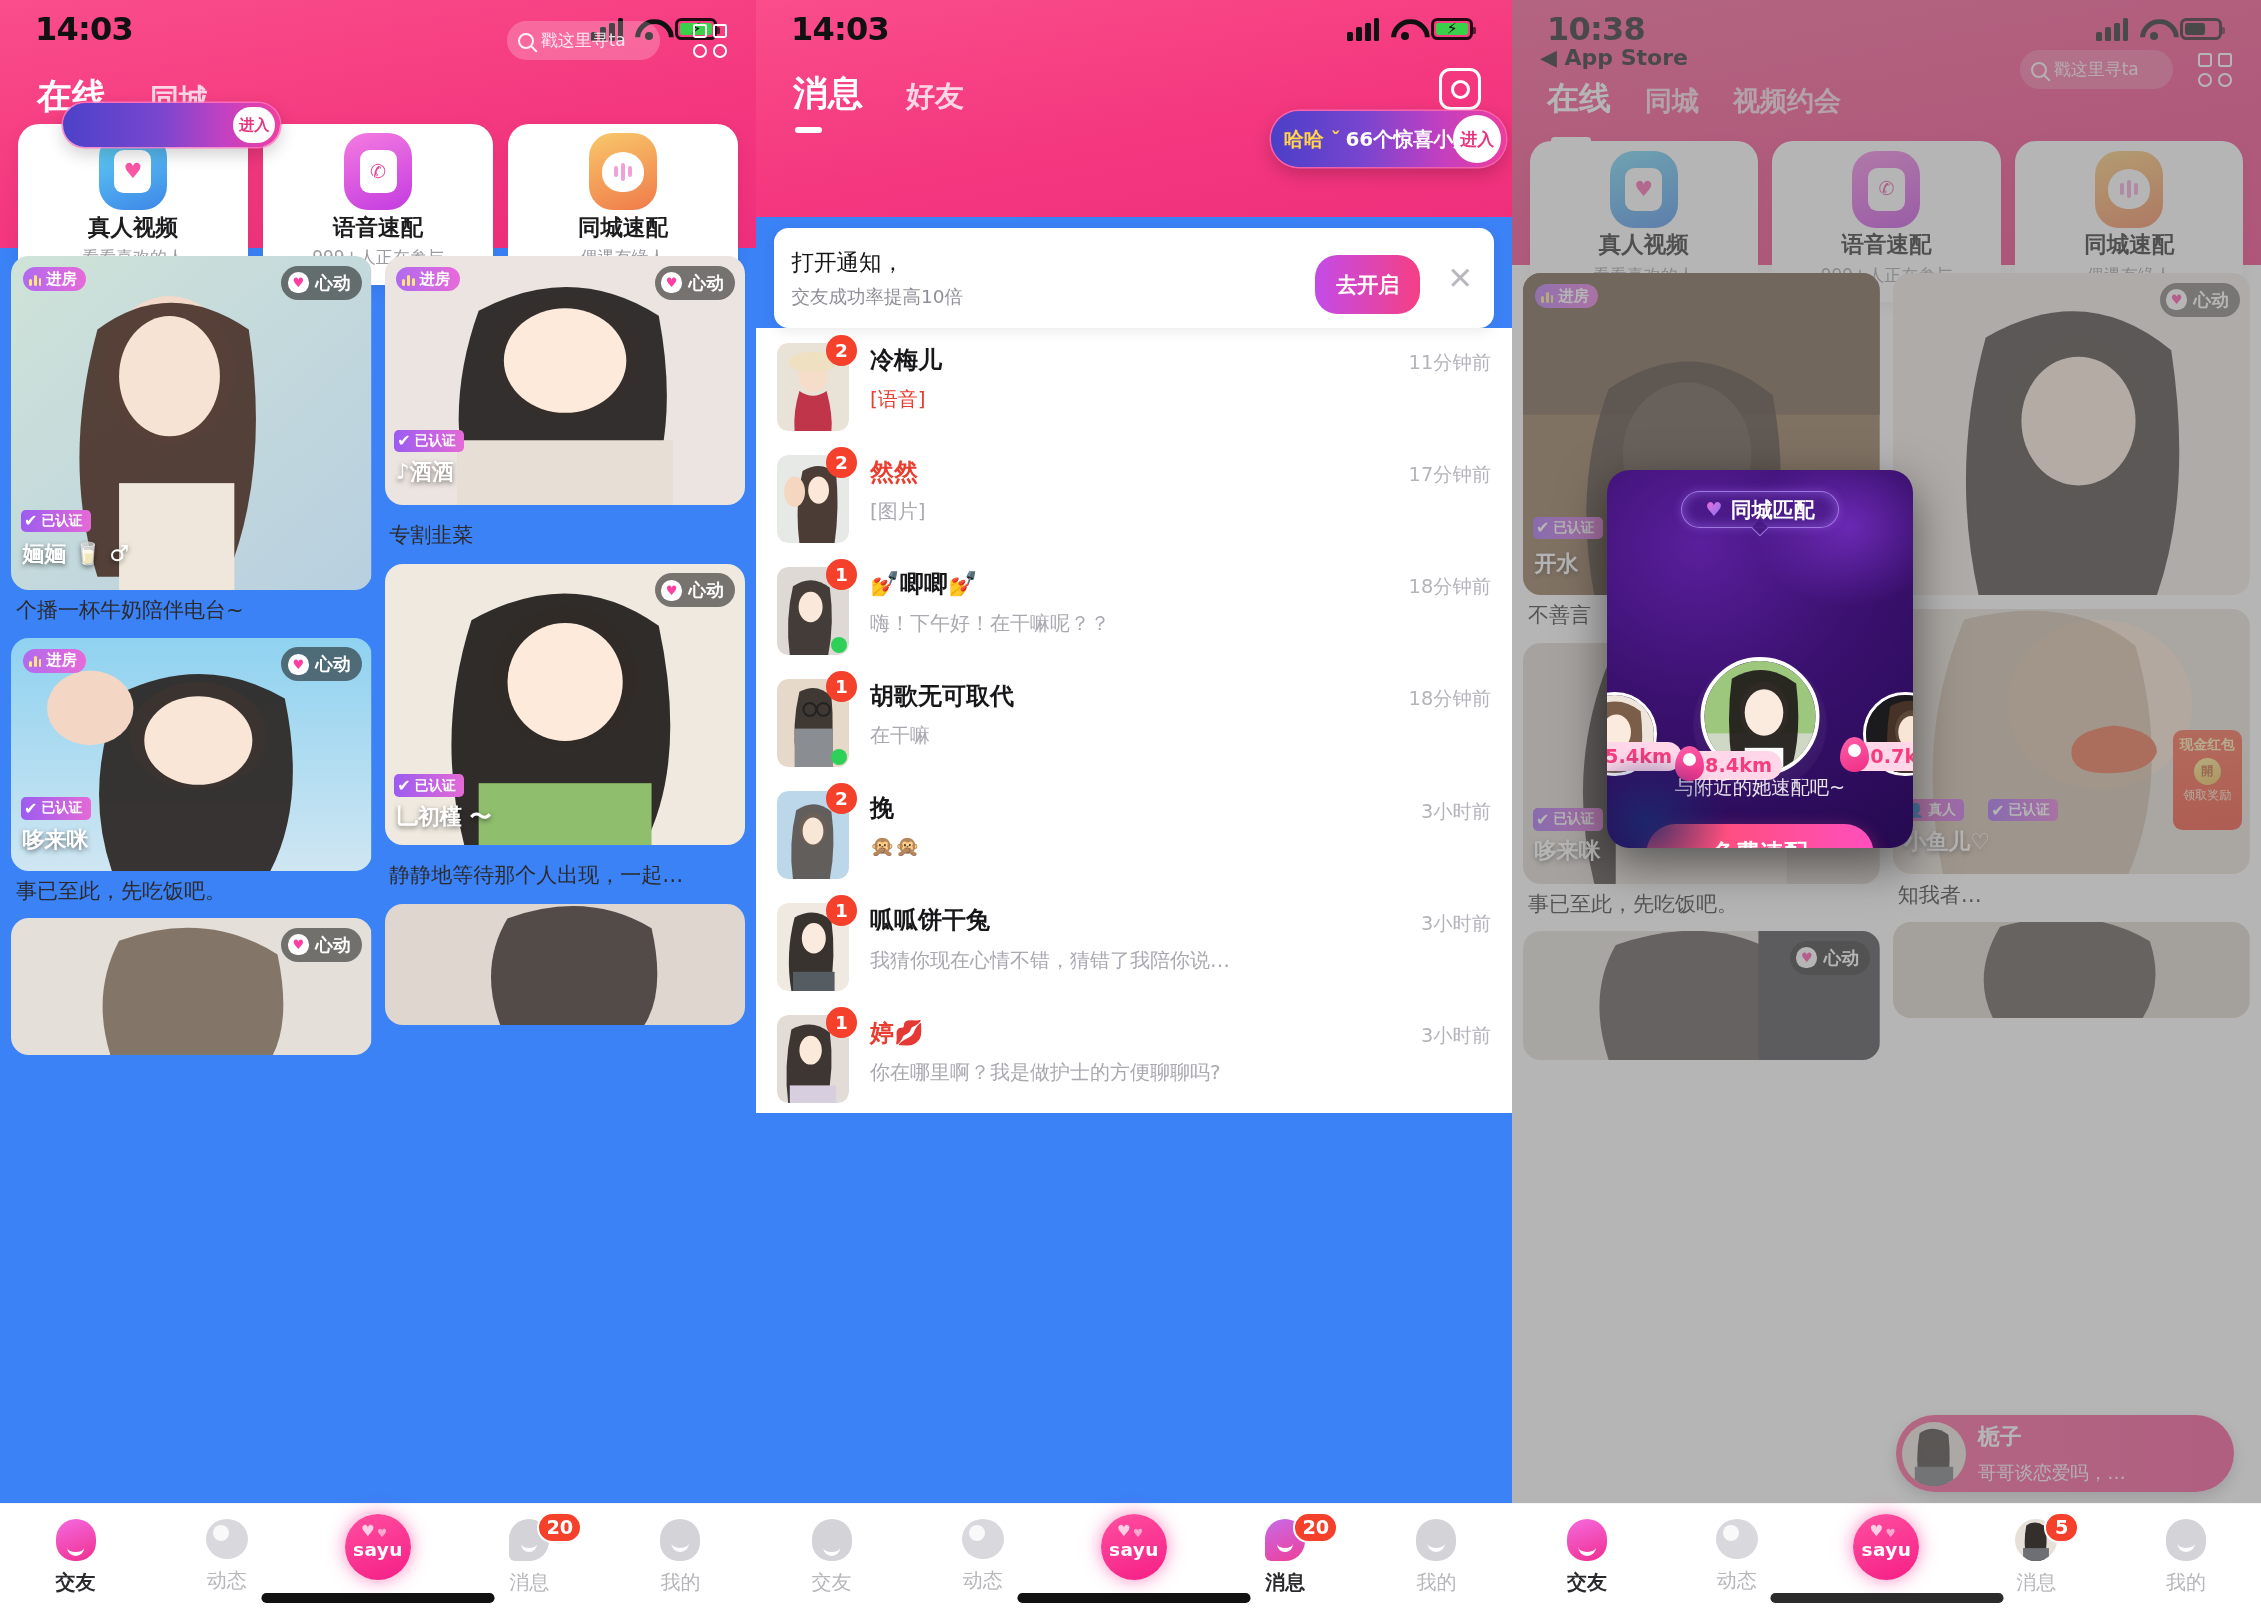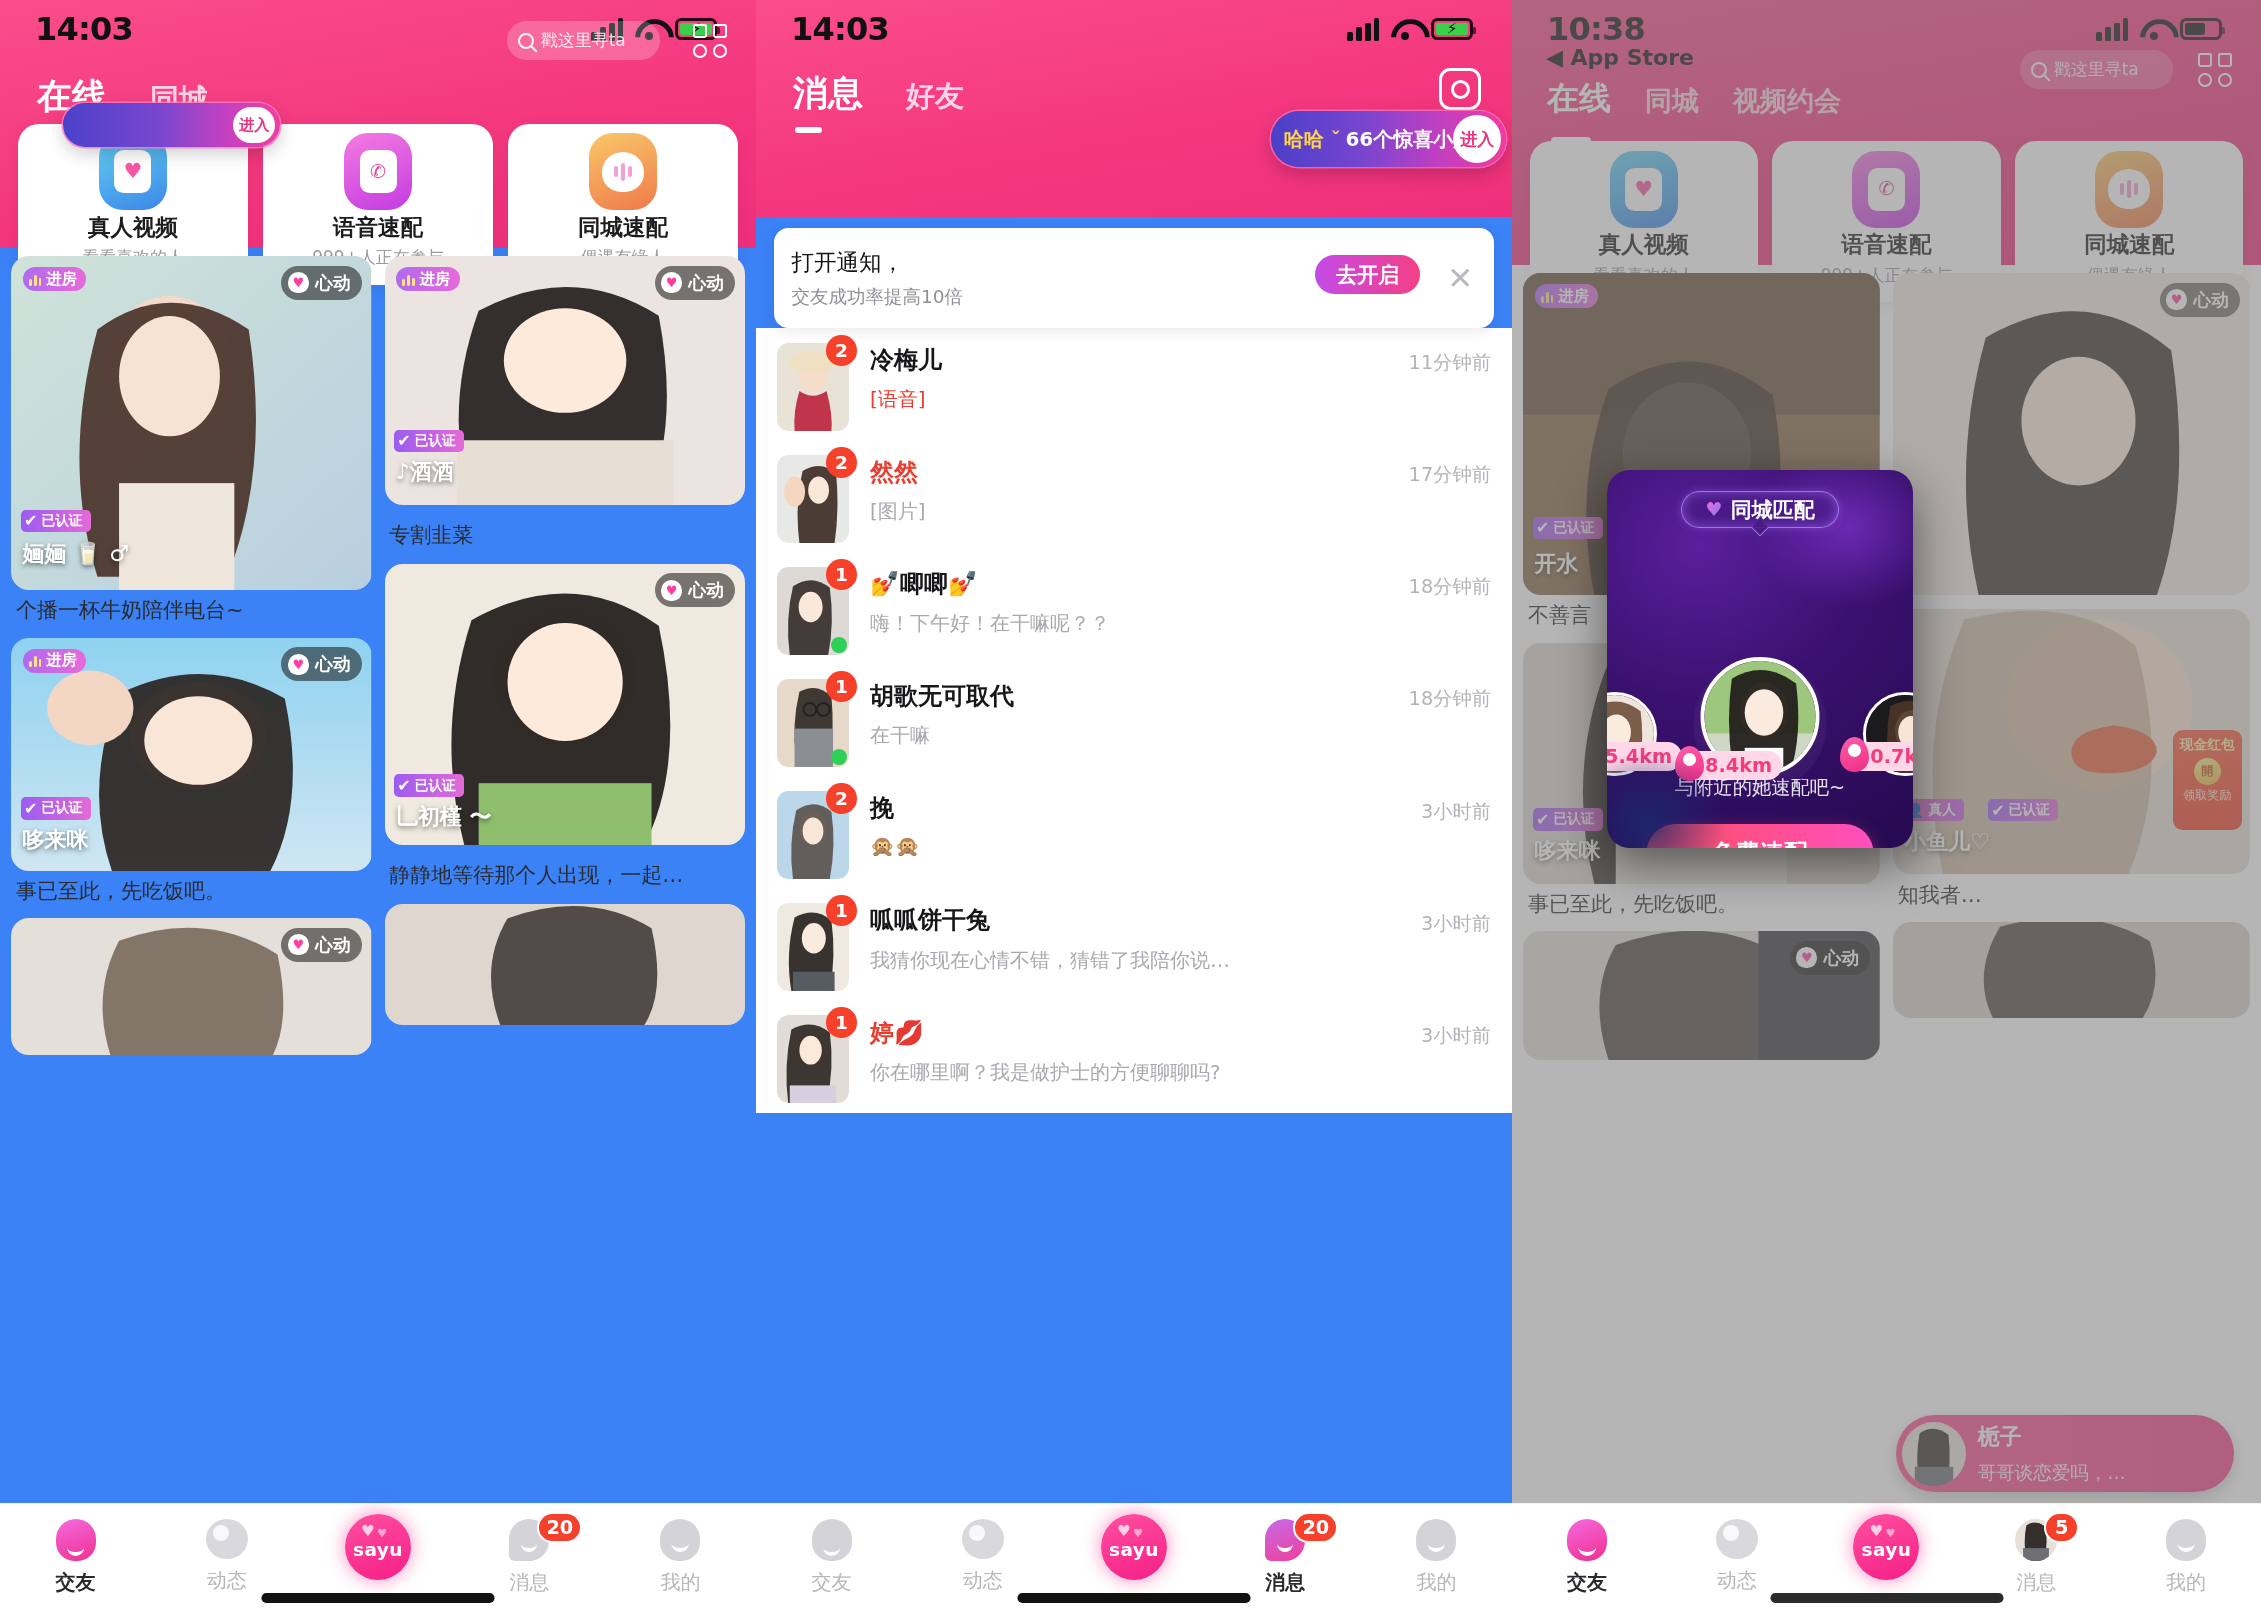--- a/index.html
+++ b/index.html
@@ -42,21 +42,21 @@
   .batt {
     width: 42px; height: 22px; border: 3.2px solid rgba(0,0,0,.85);
     border-radius: 6.4px; position: relative; padding: 1.6px;
   }
   .batt::after{content:"";position:absolute;right:-6.4px;top:5.6px;width:3.2px;height:7.2px;background:rgba(0,0,0,.6);border-radius:0 1.6px 1.6px 0;}
   .batt .fill{height:100%;border-radius:2.4px;}
   .batt.charging .fill{background:#3ad04a;width:100%}
   .batt.plain .fill{background:#111;width:62%}
   .bolt{position:absolute;left:50%;top:50%;transform:translate(-50%,-50%);font-size:16px;color:#0a0a0a;line-height:1}
   .appstore-back{
-    position:absolute; left:34px; top:45px; font-size:22px; font-weight:600; color:#111;
+    position:absolute; left:28px; top:45px; font-size:22px; font-weight:600; color:#111;
   }
 
   
   .pinkhead {
     background: linear-gradient(170deg,#fa4d8a 0%,#f4387f 55%,#ef2f7c 100%);
     position: relative;
   }
   .p1head { height: 248px; }
   .p2head { height: 217px; }
 
@@ -215,21 +215,21 @@
   
   .msglist{ background:#fff; }
   .notifcard{
     margin:11.3px 17.7px 0 17.7px; background:#fff; border-radius:14.5px; height:100px;
     box-shadow:0 3.2px 13px rgba(0,0,0,.08);
     display:flex;align-items:center; padding: 0 17.7px; position:relative;
   }
   .notif-txt .t1{ font-size:22.5px;font-weight:400;color:#141416;}
   .notif-txt .t2{ font-size:18.5px;color:#8f8f97;margin-top:6.4px;}
   .notif-btn{
-    position:absolute; right:74px; top:27px; height:39px; padding: 0 21px; border-radius:22.5px;
+    position:absolute; right:74px; top:27px; height:59px; padding: 0 21px; border-radius:22.5px;
     background: linear-gradient(90deg,#c34be8,#f53f84);
     color:#fff;font-size:21px;font-weight:700;display:flex;align-items:center;
   }
   .notif-x{ position:absolute; right:21px; top:35px; color:#b8b8bf; font-size:31px; line-height:1; }
   .float2{
     position:absolute; left:515px; top:111px; width:235px; height:56px; border-radius:29px;
     background: linear-gradient(90deg,#4a3fc8 0%,#7a45cf 40%,#c23fc1 72%,#ee3d9f 100%);
     box-shadow:0 0 0 1.6px rgba(255,120,200,.7),0 6.4px 17.7px rgba(0,0,0,.22);
     display:flex;align-items:center;justify-content:center;gap:4.8px; z-index:45;
   }

